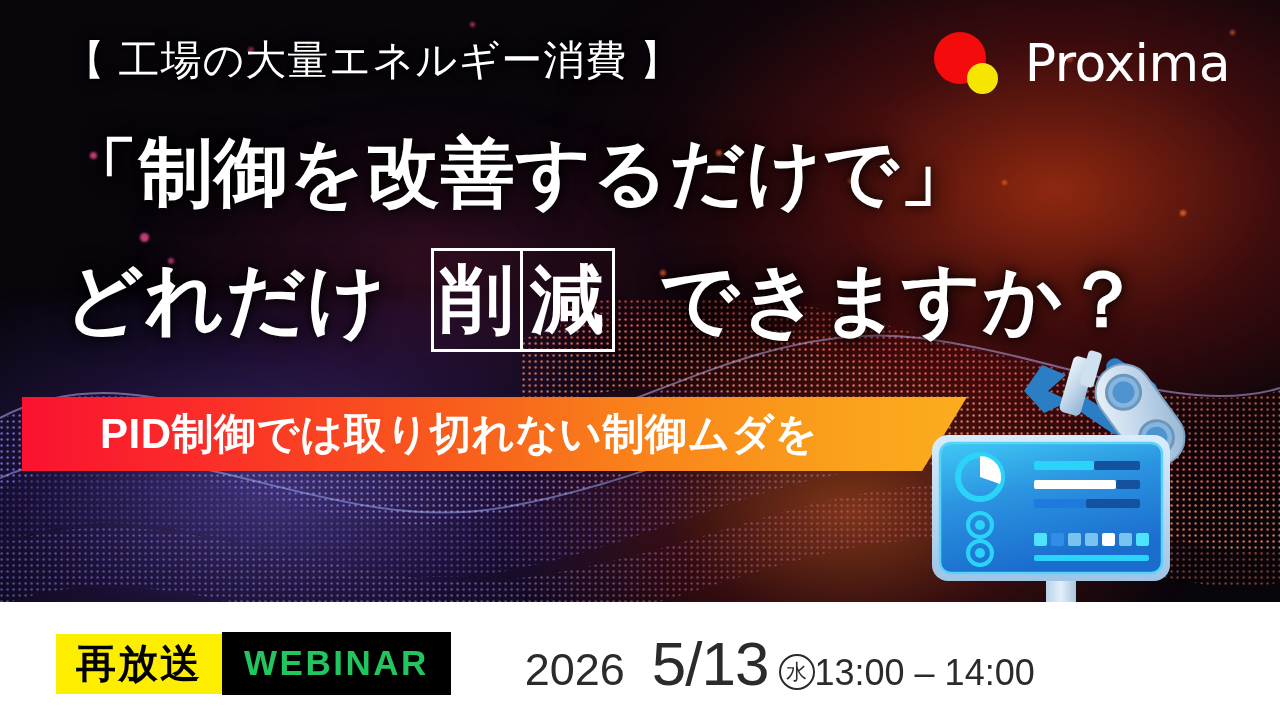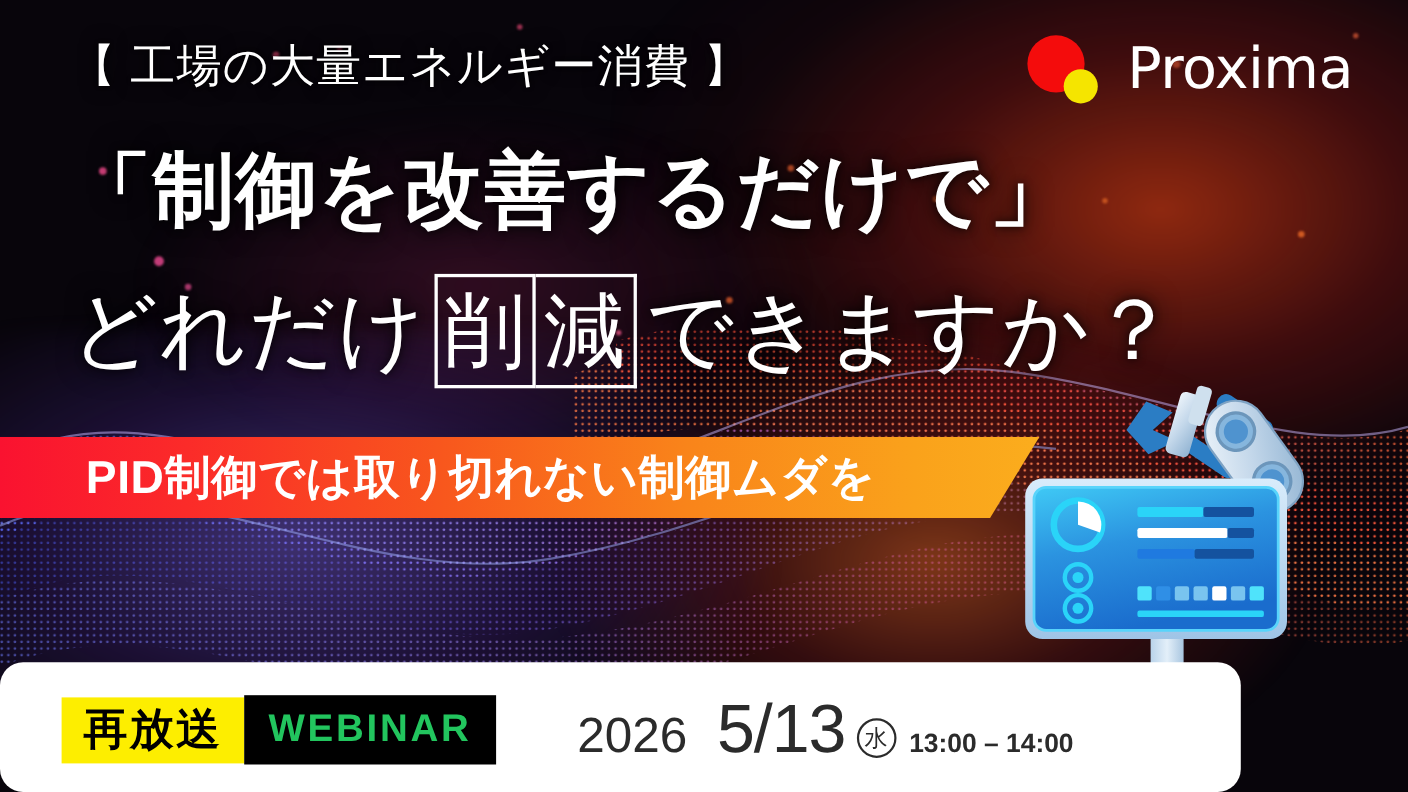--- a/index.html
+++ b/index.html
@@ -68,24 +68,25 @@
 
   .h-line2{
     position:absolute;left:64px;top:124px;
     color:#fff;font-size:74px;font-weight:700;letter-spacing:1px;
     white-space:nowrap;
     text-shadow:0 0 24px rgba(0,0,0,.95),0 0 8px rgba(0,0,0,.8);
   }
 
   .h-line3{
     position:absolute;left:64px;top:248px;
-    display:flex;align-items:flex-end;
-    color:#fff;font-size:78px;font-weight:400;letter-spacing:1px;
+    display:flex;align-items:flex-start;
+    color:#fff;font-size:78px;font-weight:700;letter-spacing:1px;
     white-space:nowrap;
     text-shadow:0 0 24px rgba(0,0,0,.95),0 0 8px rgba(0,0,0,.8);
+    gap:36px;
   }
   .boxed{
     display:inline-flex;align-items:center;justify-content:center;
     border:3px solid #ffffff;
     width:92px;height:104px;
     margin:0 0 0 0;
     font-size:74px;line-height:1;
     text-shadow:none;
   }
   .boxed + .boxed{border-left-width:0;}
@@ -94,31 +95,31 @@
   
   .bar{
     position:absolute;left:0;height:74px;z-index:7;
     display:flex;align-items:center;
     color:#fff;
     font-size:42px;font-weight:700;letter-spacing:0.5px;
     white-space:nowrap;
     background:linear-gradient(90deg,#fa1230 0%,#fb2b29 18%,#f8561d 42%,#f9841a 66%,#faa21b 88%,#fbad1d 100%);
   }
   #bar1{top:397px;width:945px;padding-left:78px;
-    clip-path:polygon(0 0,945px 0,900px 74px,0 74px);}
+    clip-path:polygon(0 0,945px 0,900px 74px,0 74px);margin-left:22px;}
   #bar2{top:480px;width:905px;padding-left:78px;
     clip-path:polygon(0 0,905px 0,858px 74px,0 74px);}
 
   
   .device{position:absolute;left:920px;top:335px;width:300px;height:300px;z-index:8;}
 
   
   .bottom{
-    position:absolute;left:0;bottom:0;width:1128px;height:118px;
-    background:#ffffff;z-index:9;border-radius:21px;
+    position:absolute;left:0;bottom:0;width:1280px;height:118px;
+    background:#ffffff;z-index:9;
   }
   .bottom-inner{
     position:absolute;left:56px;top:26px;
     display:flex;align-items:center;
   }
   .badge-yellow{
     background:#fdee00;color:#000;
     font-size:40px;font-weight:700;letter-spacing:2px;
     padding:8px 20px 10px 20px;line-height:1.05;
   }
@@ -135,21 +136,21 @@
     font-family:"Liberation Sans","DejaVu Sans",sans-serif;
   }
   .dt-year{font-size:45px;font-weight:400;letter-spacing:0px;margin-left:44px;}
   .dt-day{font-size:62px;font-weight:400;letter-spacing:-1px;margin-left:27px;}
   .dt-dow{
     display:inline-flex;align-items:center;justify-content:center;
     width:36px;height:36px;border:2px solid #2b2b2b;border-radius:50%;
     font-size:21px;margin-left:10px;position:relative;top:-6px;
     font-family:"DejaVu Sans","Liberation Sans",sans-serif;
   }
-  .dt-time{font-size:24px;font-weight:700;margin-left:12px;letter-spacing:0px;}
+  .dt-time{font-size:36px;font-weight:400;letter-spacing:0px;}
 
   .majiseminar{
     position:absolute;right:20px;top:16px;
     width:86px;height:86px;background:#123d6b;
     display:flex;align-items:center;justify-content:center;
     border-radius:2px;
   }
   .majiseminar span{
     color:#fff;font-size:34px;font-weight:700;line-height:0.96;
     text-align:center;letter-spacing:0px;display:block;

